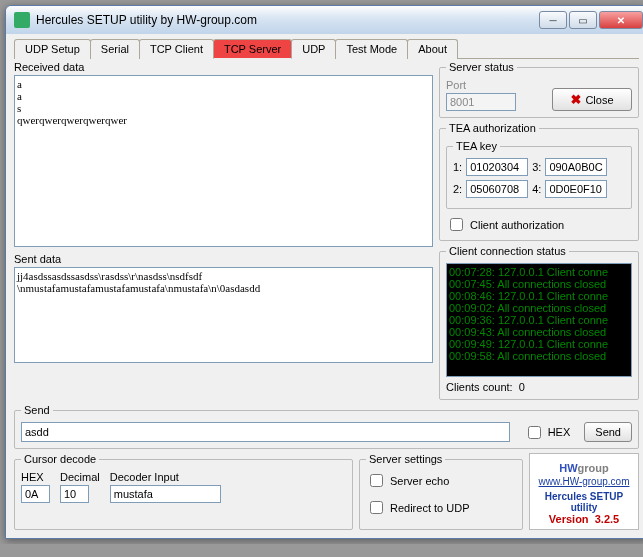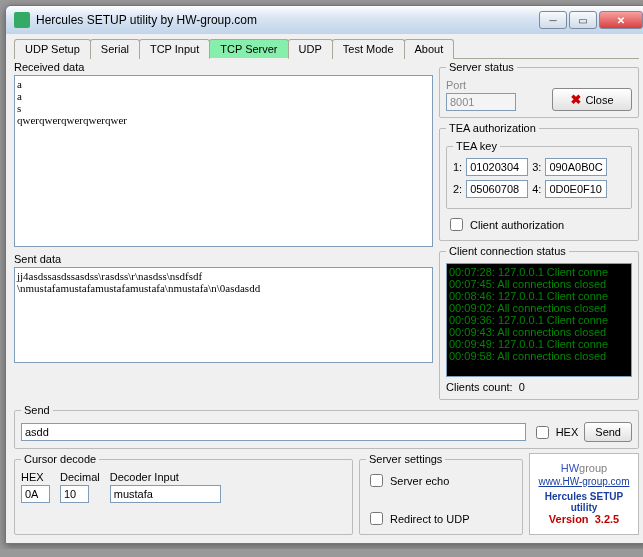--- a/index.html
+++ b/index.html
@@ -7,46 +7,46 @@
 .window { width: 643px; background: linear-gradient(#fff,#e8eef7); border: 1px solid #5a7aa8; border-radius: 6px 6px 0 0; box-shadow: 0 2px 8px rgba(0,0,0,.4); }
 .titlebar { height: 28px; background: linear-gradient(#fdfdfe,#d7e4f2 45%,#c0d4ea); border-radius: 6px 6px 0 0; display: flex; align-items: center; padding: 0 4px 0 8px; }
 .titlebar-icon { width: 16px; height: 16px; background: #3a6; border-radius: 2px; margin-right: 6px; }
 .titlebar-text { flex: 1; color: #000; font-size: 12px; }
 .winbtns { display: flex; gap: 2px; }
 .winbtn { width: 28px; height: 18px; border: 1px solid #7a8aa0; border-radius: 3px; background: linear-gradient(#f8fafd,#d0dcea); display: flex; align-items: center; justify-content: center; font-size: 10px; color: #333; cursor: default; }
 .winbtn.close { background: linear-gradient(#f8a0a0,#d94040); color: #fff; font-weight: bold; width: 44px; }
 .client { padding: 4px 8px 8px; background: #f0f0f0; }
 .tabs { display: flex; border-bottom: 1px solid #aca899; margin-bottom: 2px; }
 .tab { padding: 3px 10px; border: 1px solid #aca899; border-bottom: none; background: #f0f0f0; margin-right: -1px; border-radius: 3px 3px 0 0; cursor: default; position: relative; top: 1px; }
-.tab.active { background: #86efac; border-bottom: 1px solid #f0f0f0; z-index: 1; font-weight: normal; }
+.tab.active { background: #ef4444; border-bottom: 1px solid #f0f0f0; z-index: 1; font-weight: normal; }
 .cols { display: flex; gap: 6px; }
 .left { flex: 1; }
 .right { width: 200px; display: flex; flex-direction: column; gap: 4px; }
 fieldset { border: 1px solid #bbb; border-radius: 2px; margin: 0; padding: 6px; background: #f0f0f0; }
 legend { padding: 0 3px; }
 .label { color: #000; margin-bottom: 2px; }
 .textarea { width: 100%; border: 1px solid #7f9db9; background: #fff; resize: none; font-family: Tahoma; font-size: 11px; padding: 2px; white-space: pre; overflow: auto; }
 .received { height: 172px; }
 .sent { height: 96px; }
 input[type=text] { border: 1px solid #7f9db9; background: #fff; padding: 2px 3px; font-size: 11px; }
 input[disabled] { background: #f4f4f4; color: #888; }
 .btn { border: 1px solid #888; background: linear-gradient(#fff,#e2e2e2); padding: 3px 10px; border-radius: 3px; cursor: default; display: inline-flex; align-items: center; gap: 4px; }
 .closebtn { width: 80px; justify-content: center; }
 .tea-row { display: flex; align-items: center; gap: 4px; margin-bottom: 4px; }
 .tea-row input { width: 62px; }
 .chk { display: flex; align-items: center; gap: 4px; }
 .connlog { width: 100%; height: 114px; border: 1px solid #7f9db9; background: #000000; overflow-y: scroll; padding: 2px; }
 .connrow { color: #008800; font-size: 11px; white-space: nowrap; overflow: hidden; }
-.sendrow { display: flex; align-items: center; gap: 6px; }
+.sendrow { display: flex; gap: 14px; }
 .sendrow input[type=text] { flex: 1; }
 .bottom { display: flex; gap: 6px; margin-top: 4px; }
 .cursor-decode { flex: 1; }
 .server-settings { width: 164px; }
 .logo { width: 110px; background: #fff; border: 1px solid #bbb; padding: 4px; text-align: center; }
-.hwlogo { font-size: 16px; font-weight: normal; color: #3050c0; }
+.hwlogo { font-size: 16px; font-weight: bold; color: #3050c0; }
 .hwlogo span { color: #808080; }
 .ver { font-weight: bold; color: #000; }
 .ver span { color: #c00000; }
 .link { color: #1a3ea0; font-size: 10px; text-decoration: underline; }
 .prodname { color: #1a3ea0; font-weight: bold; font-size: 10px; margin-top: 4px; }
 .decgrid { display: flex; gap: 10px; }
 .decgrid > div { display: flex; flex-direction: column; }
 .decgrid input { width: 29px; }
 .decgrid .wide { width: 111px; }
 .port-row { display: flex; align-items: flex-end; gap: 8px; }
@@ -62,21 +62,21 @@
     <div class="winbtns">
       <div class="winbtn">─</div>
       <div class="winbtn">▭</div>
       <div class="winbtn close">✕</div>
     </div>
   </div>
   <div class="client">
     <div class="tabs" id="tabstrip">
         <div class="tab">UDP Setup</div>
         <div class="tab">Serial</div>
-        <div class="tab">TCP Input</div>
+        <div class="tab">TCP Client</div>
         <div class="tab active">TCP Server</div>
         <div class="tab">UDP</div>
         <div class="tab">Test Mode</div>
         <div class="tab">About</div>
       </div>
 
     <div class="cols">
       <div class="left">
         <div class="label">Received data</div>
         <textarea class="textarea received" readonly="" style="">a
@@ -175,21 +175,21 @@
             </div>
         </div>
       </fieldset>
 
       <fieldset class="server-settings">
         <legend>Server settings</legend>
         <label class="chk">
             <input type="checkbox" style="">
             <span>Server echo</span>
           </label>
-        <label class="chk" style="margin-top:19px">
+        <label class="chk" style="margin-top:8px">
             <input type="checkbox" style="">
             <span>Redirect to UDP</span>
           </label>
       </fieldset>
 
       <div class="logo">
         <div class="hwlogo"><span style="color:#3050c0">HW</span><span>group</span></div>
         <div class="link">www.HW-group.com</div>
         <div class="prodname">Hercules SETUP utility</div>
         <div class="ver"><span>Version</span>&nbsp;&nbsp;<span style="color:#c00000">3.2.5</span></div>

